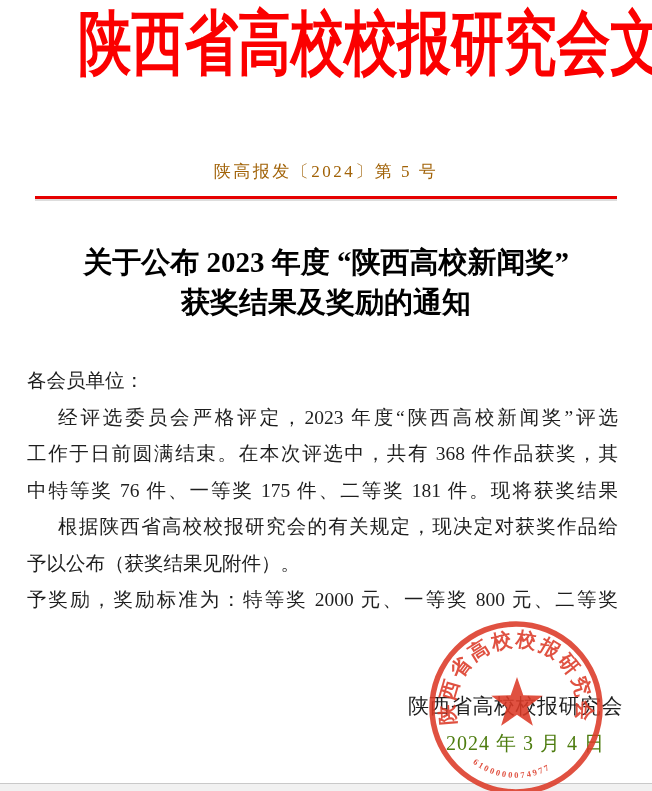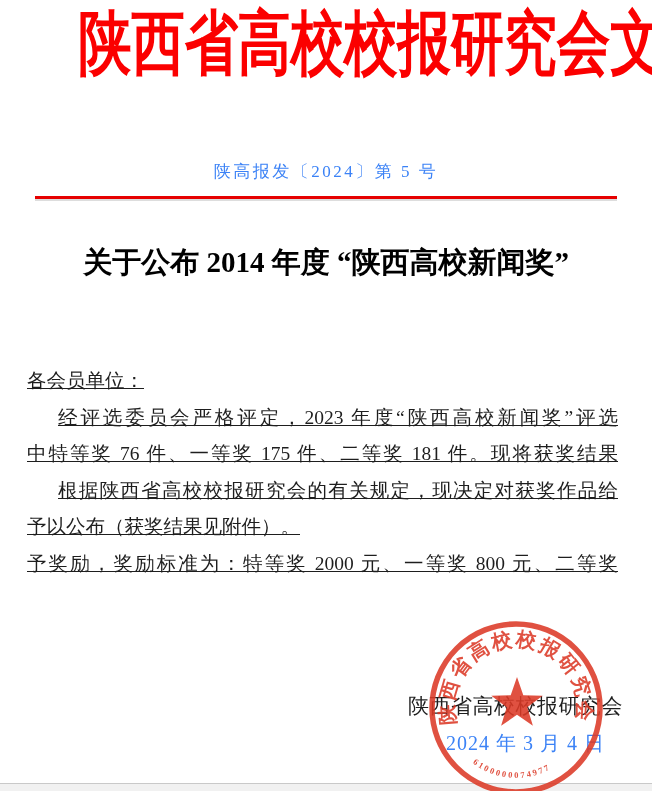--- a/index.html
+++ b/index.html
@@ -11,50 +11,50 @@
   .masthead{
     position:absolute;top:2px;left:0;width:652px;height:84px;
     text-align:center;font-size:70px;line-height:84px;font-weight:bold;
     color:#fb0000;white-space:nowrap;
     transform:scaleX(0.76);transform-origin:50% 50%;
     letter-spacing:0px;
   }
   
   .doc-number{
     position:absolute;top:160px;left:0;width:652px;text-align:center;
-    font-size:17px;line-height:24px;color:#3b82f6;letter-spacing:2.5px;
+    font-size:17px;line-height:24px;color:#a16207;letter-spacing:2.5px;
   }
   
   .red-line{
     position:absolute;top:196px;left:35px;width:582px;height:3px;
     background:#e60000;box-shadow:0 2px 0 rgba(120,120,120,0.25);
   }
   
   .notice-title{
     position:absolute;top:242px;left:0;width:652px;text-align:center;
     font-size:29px;line-height:40px;font-weight:bold;color:#000000;
   }
   
   .body-block{
     position:absolute;top:363px;left:27px;width:591px;
-    font-size:19.5px;line-height:36.5px;color:#1e1e1e;text-decoration:underline;
+    font-size:19.5px;line-height:36.5px;color:#1e1e1e;
   }
   .body-line{white-space:nowrap;}
   .just{text-align:justify;text-align-last:justify;white-space:normal;}
   .indent-para{text-indent:31px;}
   .indent-close{text-indent:41px;}
   
   .signer{
     position:absolute;top:693px;right:29px;
     font-size:21px;line-height:26px;color:#1e1e1e;letter-spacing:0.5px;
     z-index:2;
   }
   .sig-date{
     position:absolute;top:730px;right:47px;
-    font-size:20px;line-height:26px;color:#3b82f6;letter-spacing:1px;
+    font-size:20px;line-height:26px;color:#4d7c0f;letter-spacing:1px;
     z-index:2;
   }
   
   .seal{
     position:absolute;left:421px;top:613px;width:190px;height:190px;
     z-index:5;opacity:0.88;
   }
   .seal text{font-family:"Liberation Serif","DejaVu Serif",serif;font-weight:bold;fill:#dc3a27;}
   
   .bottom-bar{
@@ -67,26 +67,28 @@
 
 <div class="page">
 
   <div class="masthead">陕西省高校校报研究会文件</div>
 
   <div class="doc-number">陕高报发〔2024〕第 5 号</div>
 
   <div class="red-line"></div>
 
   <div class="notice-title">
-    <div>关于公布 2014 年度 “陕西高校新闻奖”</div>
+    <div>关于公布 2023 年度 “陕西高校新闻奖”</div>
+    <div>获奖结果及奖励的通知</div>
   </div>
 
   <div class="body-block">
     <div class="body-line">各会员单位：</div>
     <div class="body-line just indent-para">经评选委员会严格评定，2023 年度“陕西高校新闻奖”评选</div>
+    <div class="body-line just">工作于日前圆满结束。在本次评选中，共有 368 件作品获奖，其</div>
     <div class="body-line just">中特等奖 76 件、一等奖 175 件、二等奖 181 件。现将获奖结果</div>
     <div class="body-line just indent-para">根据陕西省高校校报研究会的有关规定，现决定对获奖作品给</div>
     <div class="body-line">予以公布（获奖结果见附件）。</div>
     <div class="body-line just">予奖励，奖励标准为：特等奖 2000 元、一等奖 800 元、二等奖</div>
   </div>
 
   <div class="signer">陕西省高校校报研究会</div>
   <div class="sig-date">2024 年 3 月 4 日</div>
 
   <svg class="seal" viewBox="0 0 190 190" xmlns="http://www.w3.org/2000/svg" xmlns:xlink="http://www.w3.org/1999/xlink">

